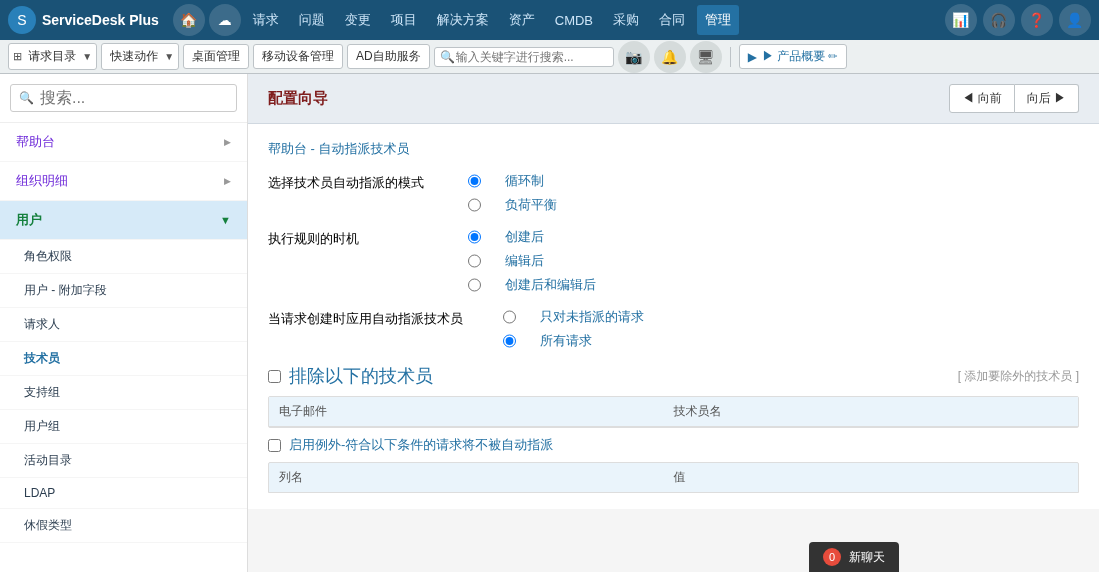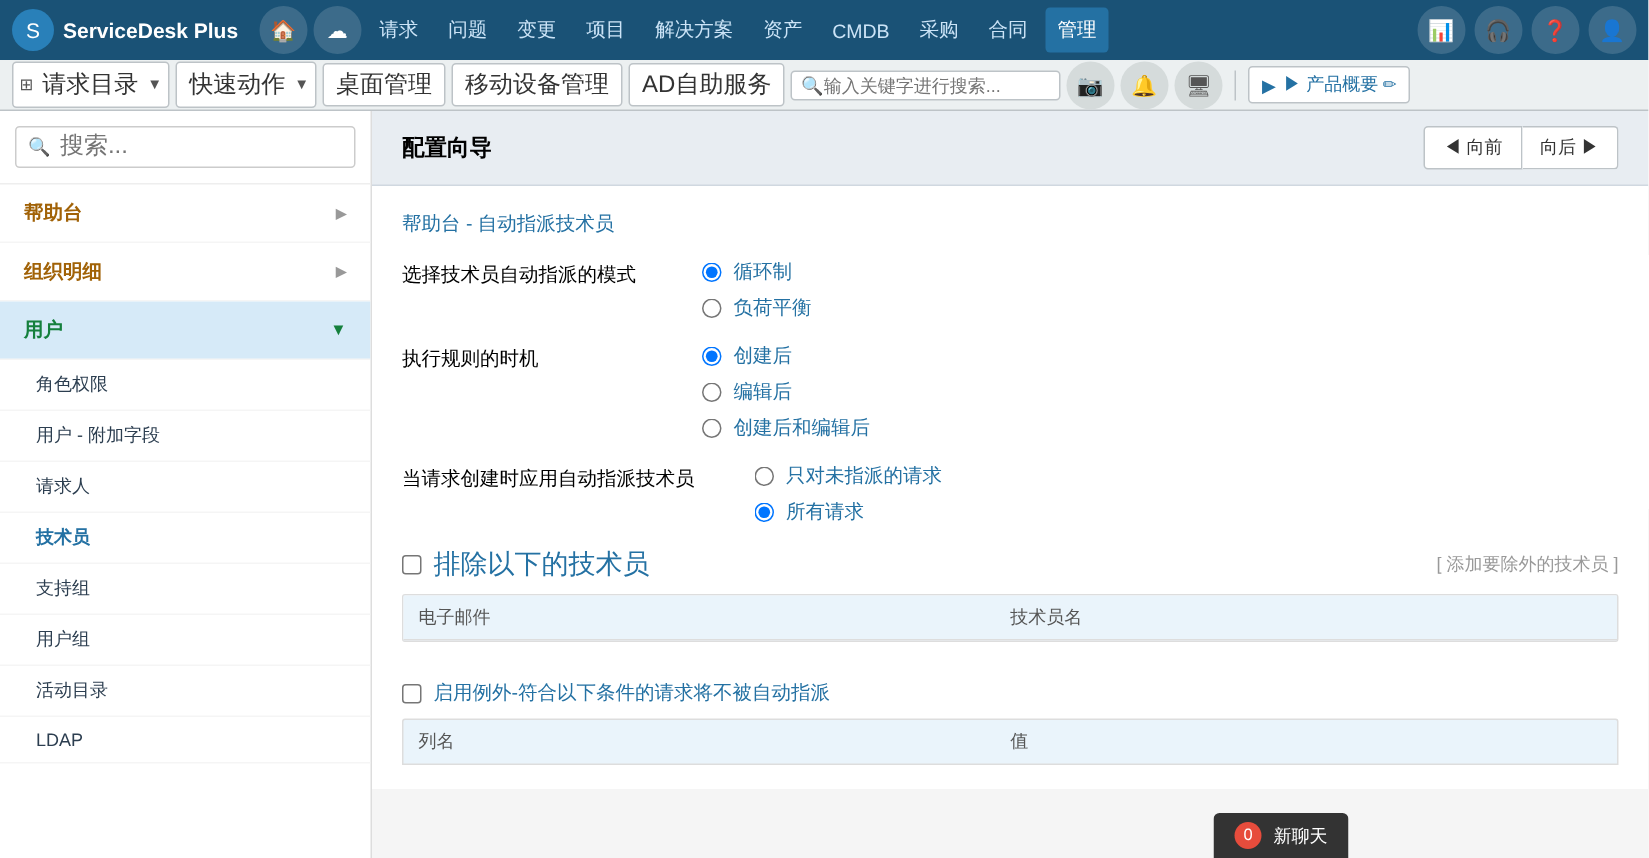--- a/index.html
+++ b/index.html
@@ -67,21 +67,21 @@
       padding: 0 8px;
       gap: 4px;
     }
     .toolbar-btn {
       display: flex; align-items: center; gap: 3px;
       padding: 3px 8px;
       background: white;
       border: 1px solid #bdc3c7;
       border-radius: 3px;
       cursor: pointer;
-      font-size: 16px;
+      font-size: 12px;
       color: #333;
     }
     .toolbar-search {
       display: flex; align-items: center;
       background: white;
       border: 1px solid #bdc3c7;
       border-radius: 3px;
       padding: 2px 6px;
       min-width: 180px;
     }
@@ -126,25 +126,24 @@
       border-radius: 3px;
       padding: 4px 8px;
       gap: 6px;
     }
     .sidebar-search-box input {
       border: none; outline: none; font-size: 16px; color: #999; width: 100%;
     }
     .sidebar-menu-item {
       display: flex; align-items: center; justify-content: space-between;
       padding: 10px 16px;
-      color: #a16207;
+      color: #6d28d9;
       cursor: pointer;
       font-size: 13px;
       border-bottom: 1px solid #f5f5f5;
-      font-weight: bold;
     }
     .sidebar-menu-item.has-arrow::after {
       content: '▶';
       font-size: 9px;
       color: #999;
     }
     .sidebar-menu-item.expanded {
       background: #d6eaf8;
       color: #15803d;
       font-weight: bold;
@@ -169,21 +168,21 @@
       background: #e8edf2;
       border-bottom: 1px solid #d0d8e0;
       padding: 10px 20px;
       display: flex;
       align-items: center;
       justify-content: space-between;
     }
     .content-header-title {
       font-size: 15px;
       font-weight: bold;
-      color: #000000;
+      color: #7f1d1d;
     }
     .nav-buttons {
       display: flex; gap: 0;
     }
     .nav-btn-prev, .nav-btn-next {
       padding: 5px 12px;
       border: 1px solid #bdc3c7;
       background: white;
       cursor: pointer;
       font-size: 12px;
@@ -218,21 +217,21 @@
     .form-label {
       font-size: 13px;
       color: #000000;
       min-width: 160px;
       padding-top: 2px;
     }
     .radio-group {
       display: flex; flex-direction: column; gap: 6px;
     }
     .radio-row {
-      display: flex; align-items: center; gap: 8px;
+      display: flex; gap: 24px;
     }
     .radio-row label { font-size: 13px; color: #2471a3; cursor: pointer; }
     .radio-row input[type="radio"] { cursor: pointer; }
 
     .exclude-section {
       margin-top: 10px;
     }
     .exclude-header {
       display: flex; align-items: center; justify-content: space-between;
       margin-bottom: 8px;
@@ -255,21 +254,21 @@
       border-bottom: 1px solid #ddd;
       padding: 6px 10px;
     }
     .th {
       font-size: 12px;
       color: #555;
       flex: 1;
     }
 
     .exception-section {
-      margin-top: 25px;
+      margin-top: 8px;
     }
     .exception-checkbox-row {
       display: flex; align-items: center; gap: 8px;
       margin-bottom: 8px;
     }
     .exception-checkbox-row label { font-size: 13px; color: #2471a3; cursor: pointer; }
 
     .column-table-header {
       display: flex;
       background: #eaf4fb;
@@ -397,20 +396,23 @@
     </div>
     <div class="sidebar-sub-item">
       <span>用户组</span>
     </div>
     <div class="sidebar-sub-item">
       <span>活动目录</span>
     </div>
     <div class="sidebar-sub-item">
       <span>LDAP</span>
     </div>
+    <div class="sidebar-sub-item">
+      <span>休假类型</span>
+    </div>
   </div>
 
   <div class="content">
     <div class="content-header">
       <span class="content-header-title">配置向导</span>
       <div class="nav-buttons">
         <button class="nav-btn-prev">◀ 向前</button>
         <button class="nav-btn-next">向后 ▶</button>
       </div>
     </div>

